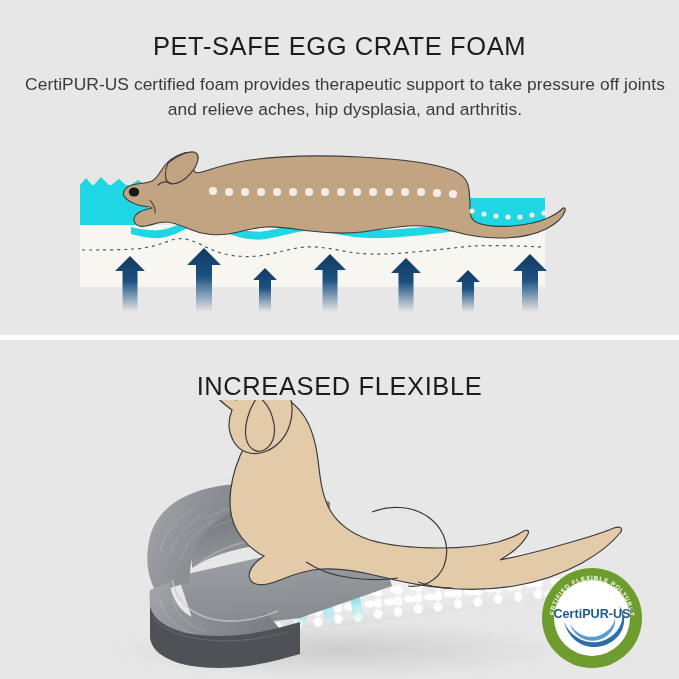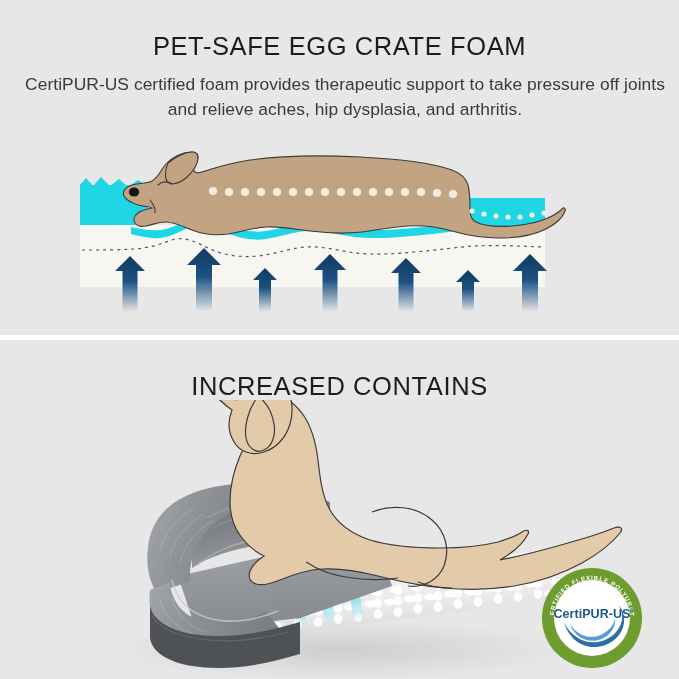--- a/index.html
+++ b/index.html
@@ -214,21 +214,21 @@
         <path d="M468,140 L480,152 L474,152 L474,182 L462,182 L462,152 L456,152 Z"></path>
         <path d="M530,124 L547,141 L538,141 L538,182 L522,182 L522,141 L513,141 Z"></path>
       </g>
     </svg>
   </div>
 
   <div id="divider"></div>
 
   <div id="section-bottom">
 
-    <div class="headline" id="headline-bottom">INCREASED CONTAINS</div>
+    <div class="headline" id="headline-bottom">INCREASED FLEXIBLE</div>
 
     <svg class="art" id="art-bottom" viewBox="0 0 679 279">
       <defs>
         <linearGradient id="bolsterOuter" x1="0" y1="0" x2="1" y2="0.3">
           <stop offset="0%" stop-color="#a4a7ab"></stop>
           <stop offset="40%" stop-color="#8f9296"></stop>
           <stop offset="100%" stop-color="#7b7e82"></stop>
         </linearGradient>
         <linearGradient id="bolsterInner" x1="0" y1="0" x2="0.4" y2="1">
           <stop offset="0%" stop-color="#6b6e72"></stop>

